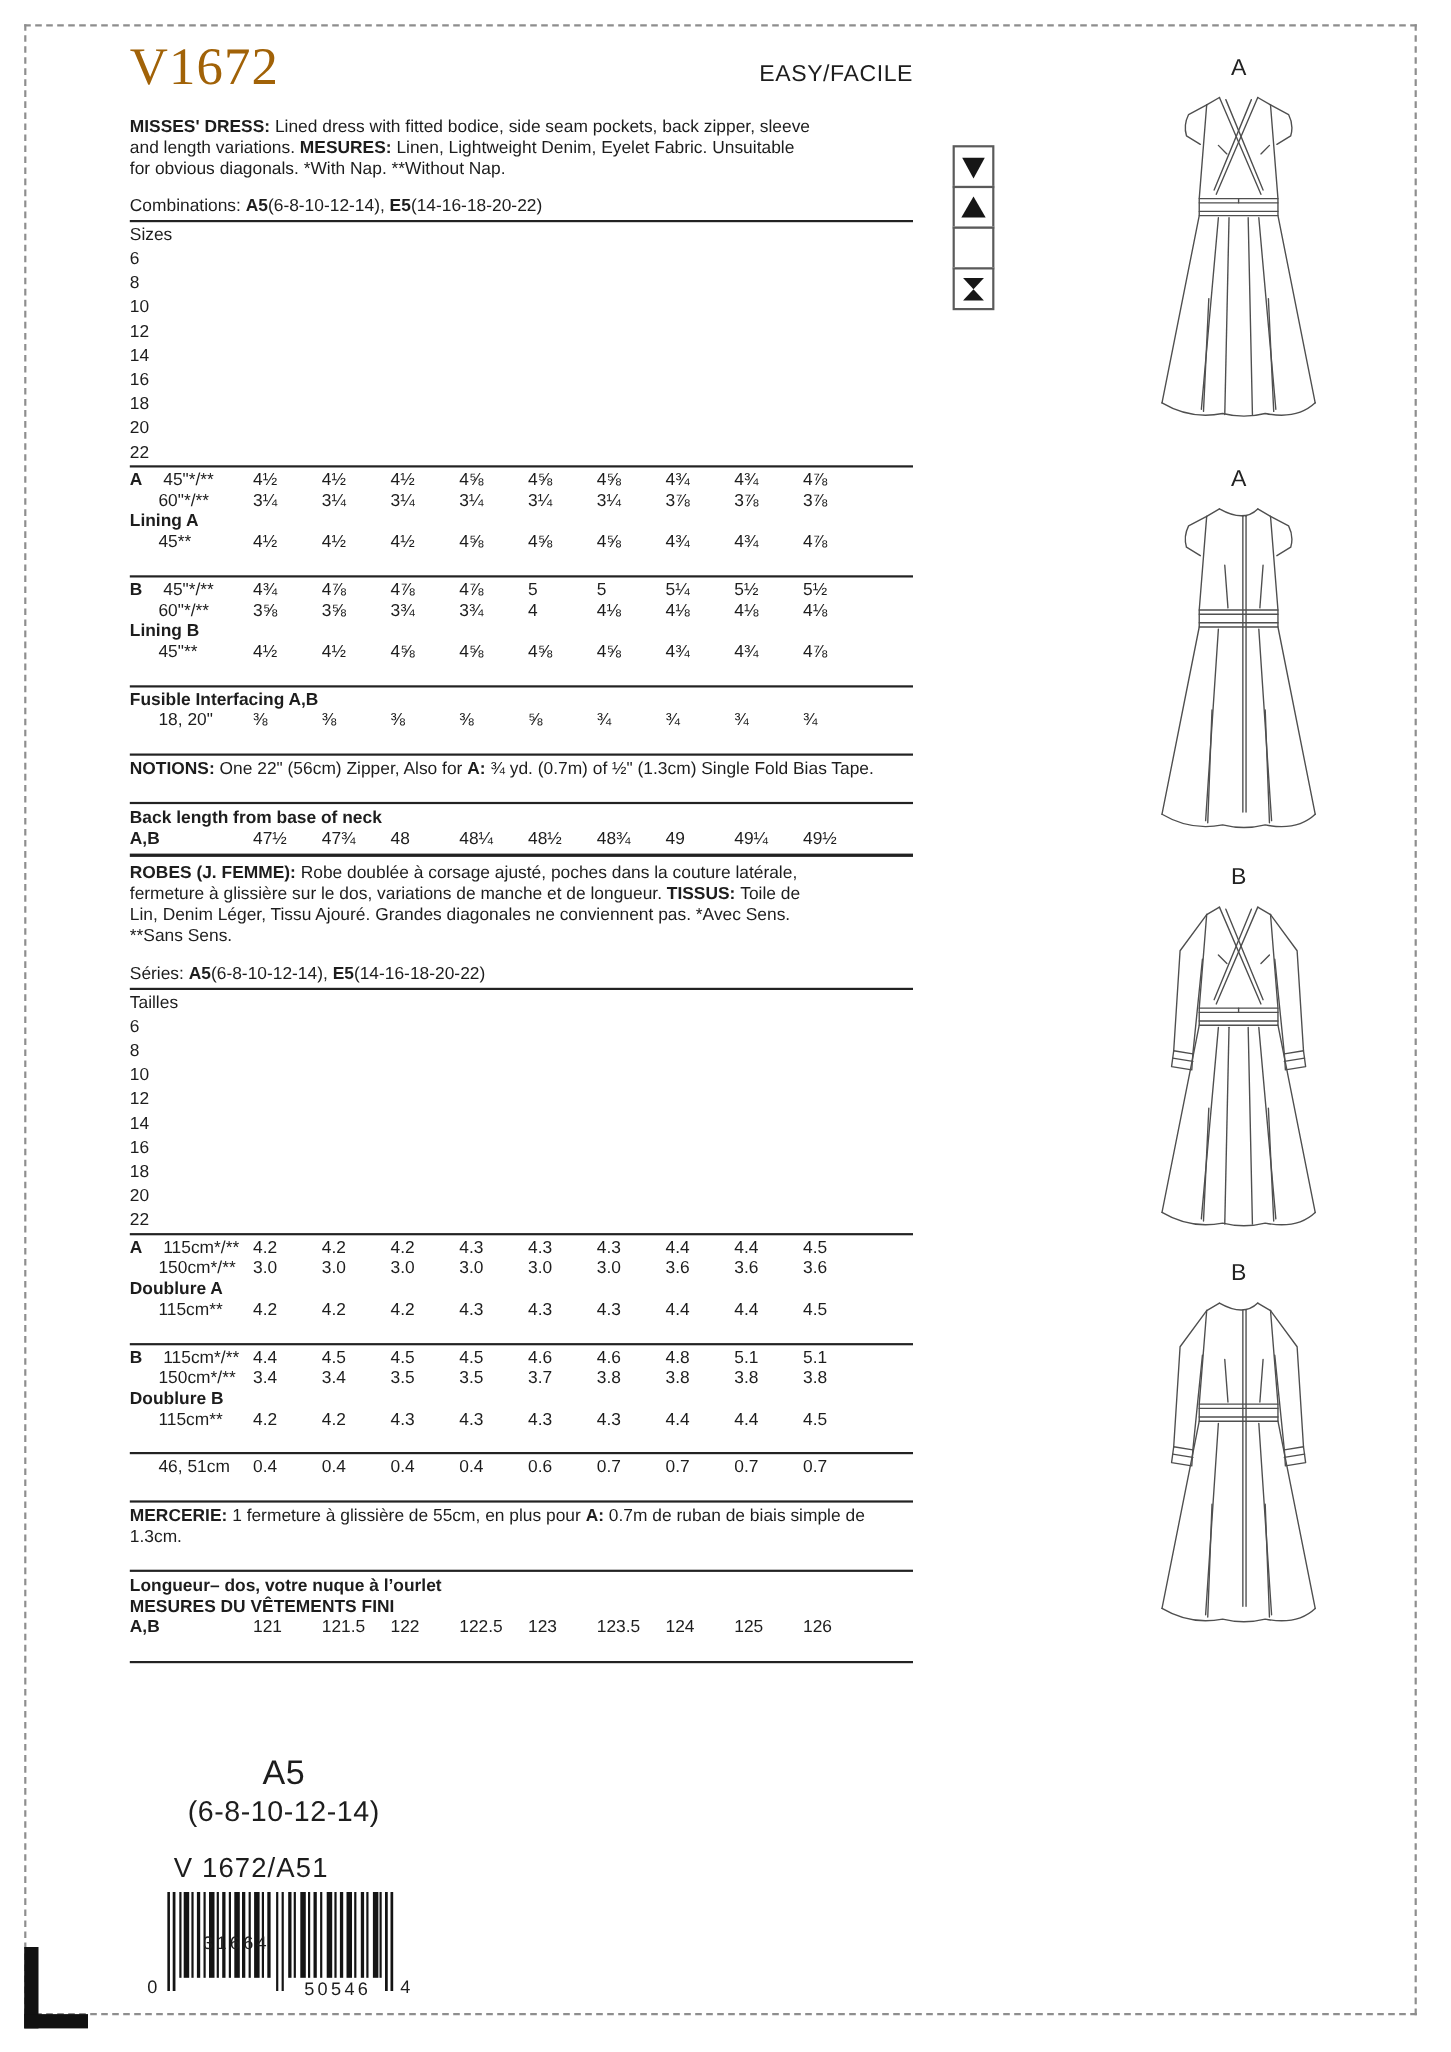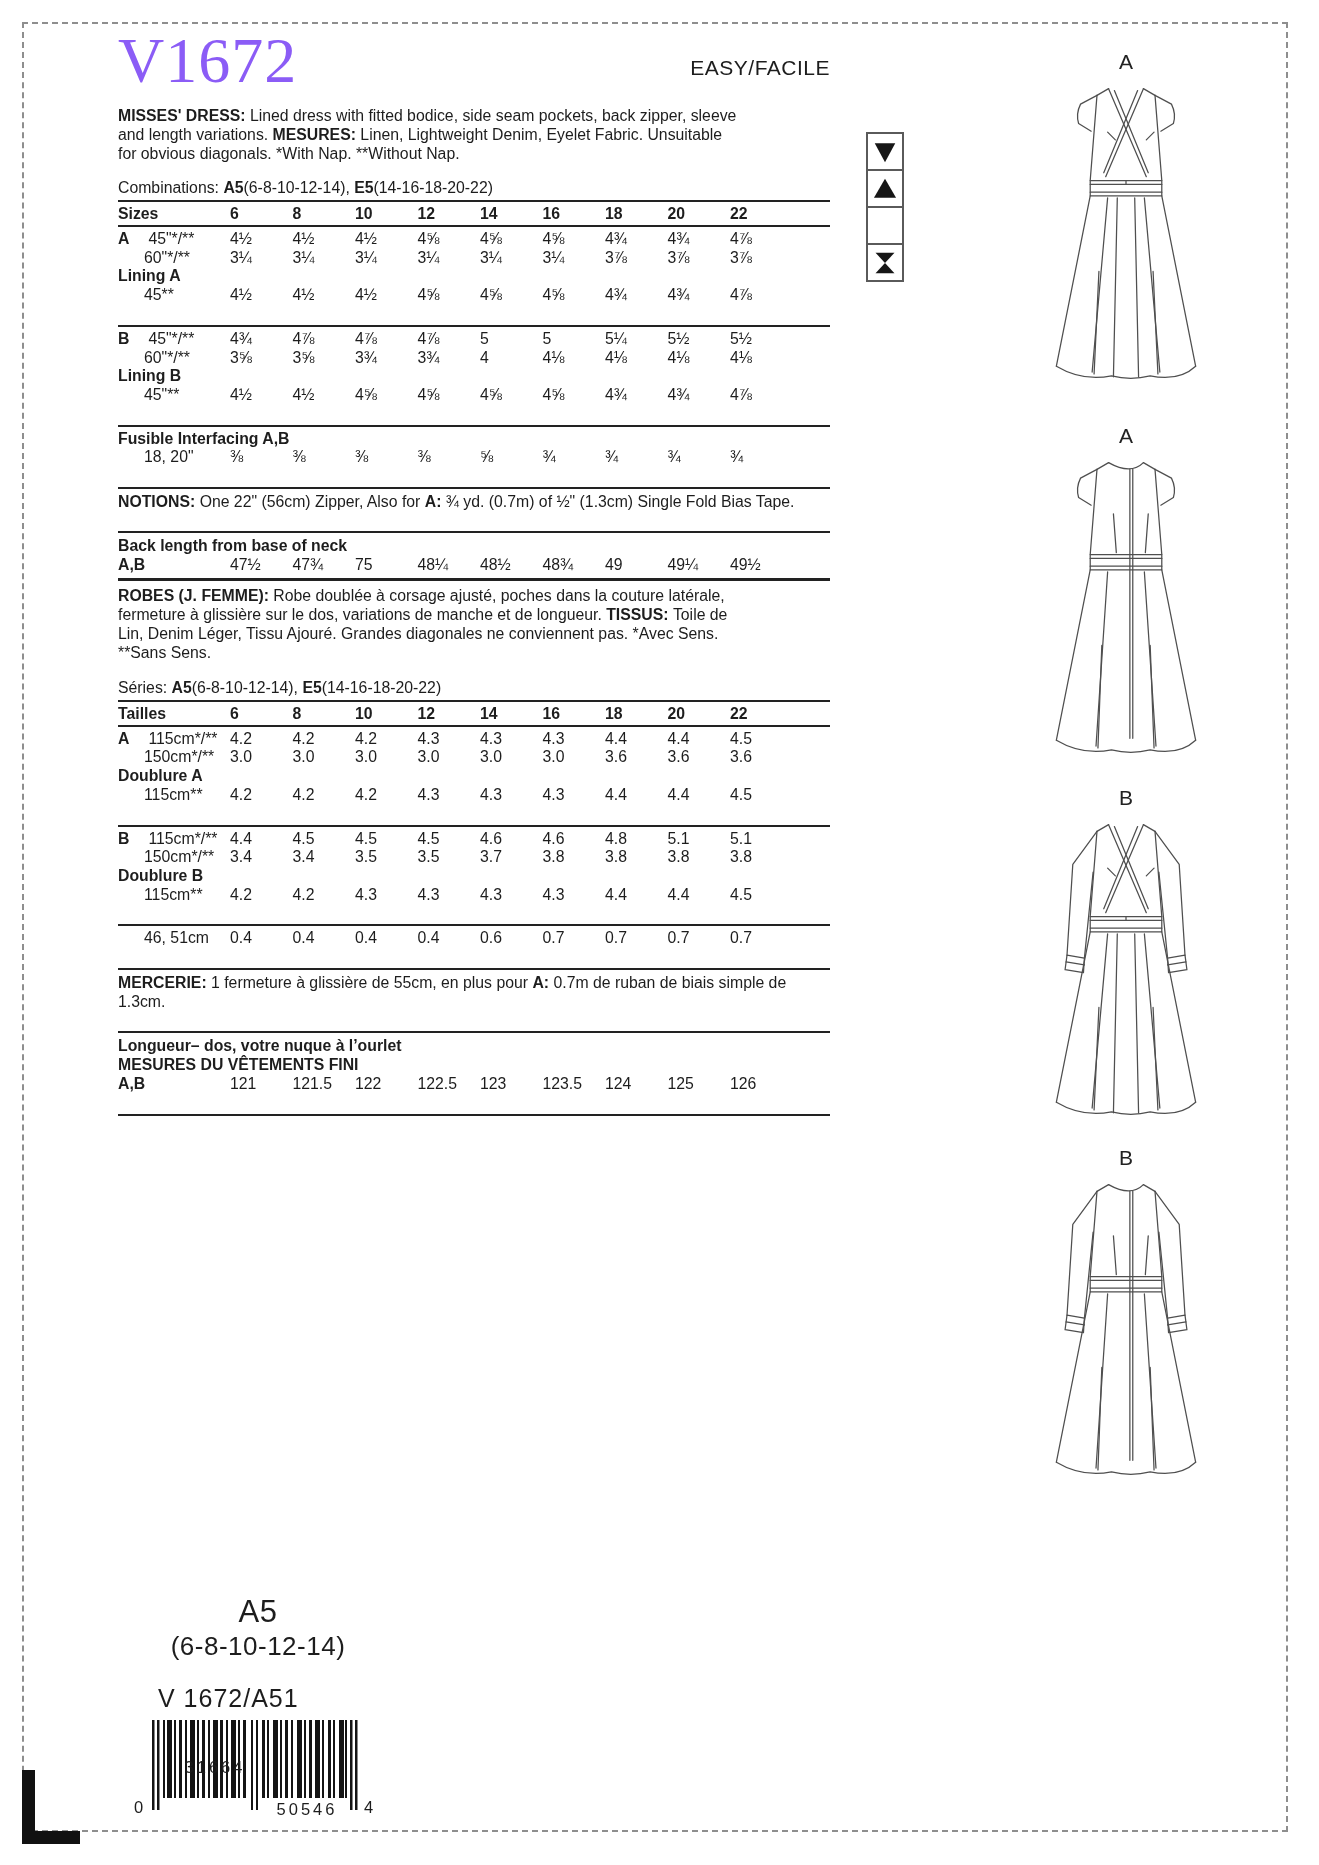--- a/index.html
+++ b/index.html
@@ -13,32 +13,32 @@
     position:absolute;left:22px;top:22px;width:1266px;height:1810px;
     border:2px dashed #8e8e8e;box-sizing:border-box;pointer-events:none;
   }
   .corner-mark-v{position:absolute;left:22px;top:1770px;width:13px;height:74px;background:#111;}
   .corner-mark-h{position:absolute;left:22px;top:1831px;width:58px;height:13px;background:#111;}
 
   
   .content{position:absolute;left:118px;top:28px;width:712px;font-size:15.8px;line-height:19px;}
   .title-row{position:relative;height:78px;}
   .pattern-number{
-    font-family:"Liberation Serif", serif;font-size:64px;line-height:66px;
-    letter-spacing:1px;color:#8b5cf6;
+    font-family:"Liberation Serif", serif;font-size:48px;line-height:66px;
+    letter-spacing:1px;color:#a16207;
   }
   .difficulty{position:absolute;right:0;top:30px;font-size:21px;letter-spacing:.5px;}
   .para{margin:0;width:622px;}
   .b{font-weight:bold;}
   .bold-line{font-weight:bold;line-height:19px;}
 
   .comb{margin-top:15px;padding-bottom:3px;border-bottom:2.2px solid #222;width:712px;}
   .table{width:712px;margin-top:1px;}
   .trow{display:flex;line-height:18.7px;min-height:18.7px;}
-  .thead{font-weight:bold;line-height:22px;border-bottom:2.4px solid #222;margin-bottom:3px;}
+  .thead{font-weight:normal;line-height:22px;border-bottom:2.4px solid #222;margin-bottom:3px;flex-direction:column;}
   .tlabel{width:112px;flex:none;white-space:nowrap;}
   .tlabel .b{display:inline-block;min-width:26px;}
   .tlabel.indent{padding-left:26px;box-sizing:border-box;}
   .tcell{width:62.5px;flex:none;}
   .rule-below{border-bottom:2.2px solid #222;padding-bottom:20px;margin-bottom:3px;}
   .rule-thick{border-bottom:3px solid #222;padding-bottom:3px;margin-bottom:5px;}
   p.rule-below{width:712px;}
 
   .notions{margin-top:1px;}
   .robes{margin-top:2px;}
@@ -194,21 +194,21 @@
     </div>
 
   <p class="para notions rule-below"><span class="b">NOTIONS: </span><span>One 22" (56cm) Zipper, Also for </span><span class="b">A: </span><span>¾ yd. (0.7m) of ½" (1.3cm) Single Fold Bias Tape.</span></p>
 
   <div class="bold-line">Back length from base of neck</div>
   <div class="table">
       <div class="trow rule-thick">
         <div class="tlabel"><span class="b">A,B</span></div>
         <div class="tcell">47½</div>
         <div class="tcell">47¾</div>
-        <div class="tcell">75</div>
+        <div class="tcell">48</div>
         <div class="tcell">48¼</div>
         <div class="tcell">48½</div>
         <div class="tcell">48¾</div>
         <div class="tcell">49</div>
         <div class="tcell">49¼</div>
         <div class="tcell">49½</div>
       </div>
     </div>
 
   <p class="para robes"><span class="b">ROBES (J. FEMME): </span><span>Robe doublée à corsage ajusté, poches dans la couture latérale, fermeture à glissière sur le dos, variations de manche et de longueur. </span><span class="b">TISSUS: </span><span>Toile de Lin, Denim Léger, Tissu Ajouré. Grandes diagonales ne conviennent pas. *Avec Sens. **Sans Sens.</span></p>

